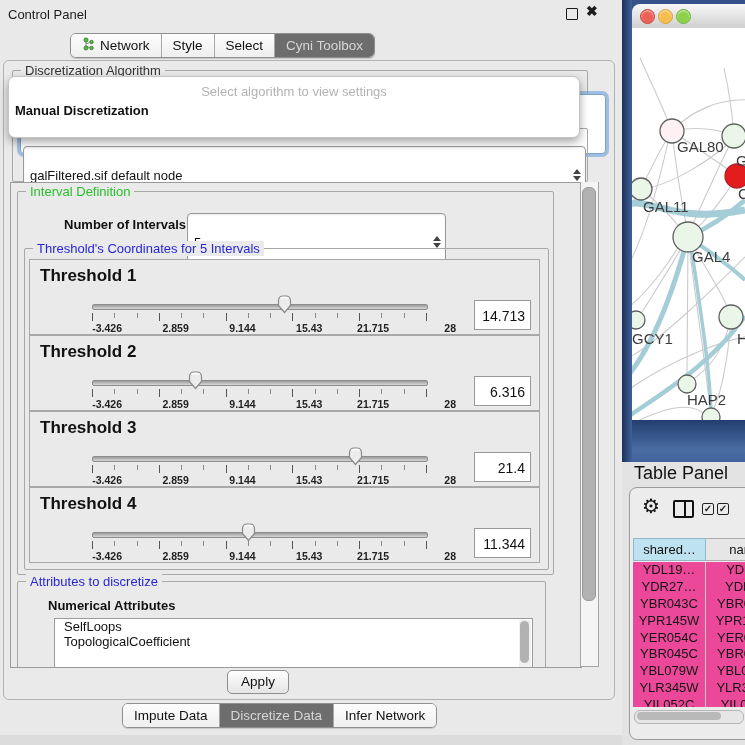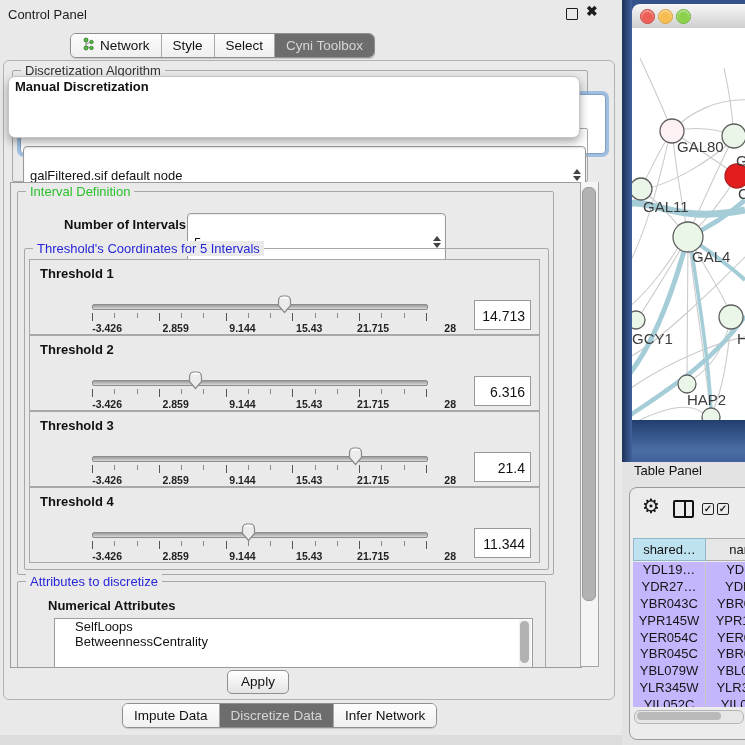--- a/index.html
+++ b/index.html
@@ -45,60 +45,60 @@
   #algo-popup .it{font-size:13px;color:#111;padding:2px 0 2px 6px;height:14px;}
   #algo-popup .it.b{font-weight:bold;}
   
   #viewport{left:10px;top:182px;width:570px;height:484px;border:1px solid #9b9b9b;
         background:#eaeaea;overflow:hidden;}
   #v-scroll{left:580px;top:182px;width:17px;height:484px;background:#f4f4f4;
         border:1px solid #a5a5a5;border-top:none;}
   #v-thumb{position:absolute;left:1px;top:5px;width:12px;height:412px;background:#b2b2b2;border-radius:6px;border:1px solid #9a9a9a;}
   
   .thr-row{position:absolute;left:4px;width:509px;height:74px;border:1px solid #a8a8a8;background:#eaeaea;}
-  .thr-label{position:absolute;left:10px;top:6px;font-size:13px;font-weight:bold;}
+  .thr-label{position:absolute;left:10px;top:6px;font-size:17px;font-weight:bold;}
   .track{position:absolute;left:62px;top:44px;width:334px;height:4px;background:linear-gradient(#9a9a9a,#d8d8d8);
         border-radius:2px;border:1px solid #8d8d8d;}
   .tick{position:absolute;width:1px;background:#777;}
   .tick-label{position:absolute;width:60px;text-align:right;font-size:10.5px;font-weight:bold;color:#222;}
   .thumb{position:absolute;width:17px;height:20px;}
   .valbox{position:absolute;left:444px;top:40px;width:57px;height:30px;background:#fff;border:1px solid #999;
         font-size:14px;text-align:right;line-height:30px;padding-right:5px;box-sizing:border-box;}
   
   #attr-label{position:absolute;left:30px;top:16px;font-size:13px;font-weight:bold;}
   #attr-list{position:absolute;left:36px;top:36px;width:477px;height:52px;background:#fff;border:1px solid #9b9b9b;}
-  #attr-list .item{font-size:13px;line-height:15px;padding-left:20px;white-space:nowrap;}
+  #attr-list .item{font-size:13px;line-height:15px;padding-left:9px;white-space:nowrap;}
   #attr-scroll{position:absolute;right:1px;top:1px;width:12px;height:48px;background:#f1f1f1;}
   #attr-thumb{position:absolute;left:1px;top:1px;width:9px;height:42px;background:#b2b2b2;border-radius:5px;}
   
   #apply-btn{left:227px;top:670px;width:60px;height:22px;background:linear-gradient(#ffffff,#e4e4e4);
         border:1px solid #8f8f8f;border-radius:5px;font-size:13.5px;text-align:center;line-height:21px;}
   #bottom-strip{left:0;top:735px;width:622px;height:10px;background:#dcdcdc;}
   
   #net-frame{left:622px;top:0;width:123px;height:462px;background:#35538a;}
   #net-left{left:622px;top:0;width:10px;height:462px;background:linear-gradient(90deg,#1c3157,#41619c);}
   #net-bottom{left:632px;top:420px;width:113px;height:42px;background:linear-gradient(#223e6e 0%,#4a6da4 72%,#41619b 100%);}
   #net-titlebar{left:632px;top:4px;width:113px;height:24px;border-radius:8px 0 0 0;
         background:linear-gradient(#f8f8f8,#cfcfcf);border-bottom:1px solid #8a8a8a;}
   .light{position:absolute;top:5px;width:13px;height:13px;border-radius:50%;box-shadow:inset 0 1px 2px rgba(255,255,255,.7);}
   #net-canvas{left:632px;top:28px;width:113px;height:392px;background:#fff;overflow:hidden;}
   
   #right-bottom{left:622px;top:462px;width:123px;height:283px;background:#e3e3e3;}
-  #tp-title{left:634px;top:463px;font-size:13px;color:#111;}
+  #tp-title{left:634px;top:463px;font-size:18px;color:#111;}
   #tp-box{left:629px;top:487px;width:116px;height:251px;background:#ececec;border:1px solid #9a9a9a;border-radius:8px 0 0 8px;}
   #gear-icon{left:642px;top:496px;font-size:20px;color:#151515;line-height:20px;}
   #col-icon{left:673px;top:500px;width:17px;height:14px;border:2px solid #111;border-radius:2px;}
   #col-icon i{position:absolute;left:50%;top:0;width:2px;height:100%;background:#111;}
   .chk{position:absolute;top:503px;width:10px;height:10px;border:1.5px solid #222;border-radius:2px;
        font-size:10px;line-height:10px;font-weight:bold;text-align:center;color:#222;}
   #tbl-header{left:633px;top:538px;width:112px;height:23px;display:flex;overflow:hidden;}
   #tbl-header .hc{box-sizing:border-box;font-size:13px;text-align:center;line-height:22px;flex:none;}
   #hc1{width:73px;background:#bfe2f0;border:1px solid #8fb8ca;}
   #hc2{width:80px;background:#e6e6e6;border:1px solid #adadad;border-left:none;}
-  #tbl-rows{left:633px;top:562px;width:112px;height:145px;background:#c4b5fd;overflow:hidden;}
+  #tbl-rows{left:633px;top:562px;width:112px;height:145px;background:#ec4899;overflow:hidden;}
   .trow{display:flex;height:16.9px;line-height:16.9px;font-size:13px;color:#151515;}
   .trow .c1{width:73px;text-align:center;flex:none;border-right:1px solid #c9c9c9;box-sizing:border-box;}
   .trow .c2{width:80px;text-align:center;flex:none;}
   #h-scroll{left:634px;top:710px;width:108px;height:12px;background:#e6e6e6;border:1px solid #b5b5b5;border-radius:6px;}
   #h-thumb{position:absolute;left:2px;top:1px;width:84px;height:8px;background:#b9b9b9;border-radius:4px;}
 </style>
 </head>
 <body>
 
 <div id="root">
@@ -141,20 +141,21 @@
   </div>
   <div class="abs combo" id="tabledata-combo">
     <span>galFiltered.sif default node</span>
     <span class="spin">
         <i class="up"></i>
         <i class="dn"></i>
       </span>
   </div>
 
   <div class="abs" id="algo-popup">
+      <div class="ph">Select algorithm to view settings</div>
       <div class="it b">Manual Discretization</div>
     </div>
 
   <div class="abs" id="viewport">
 
     <div class="fieldset" style="left:6px;top:8px;width:535px;height:382px;">
       <span class="legend green">Interval Definition</span>
       <div style="position:absolute;left:46px;top:25px;font-size:13px;font-weight:bold;">Number of Intervals</div>
       <div class="combo" style="left:169px;top:21px;width:245px;height:24px;">
         <span>5</span>
@@ -293,21 +294,21 @@
           </div>
       </div>
     </div>
 
     <div class="fieldset" style="left:6px;top:398px;width:527px;height:96px;">
       <span class="legend blue">Attributes to discretize</span>
       <div id="attr-label">Numerical Attributes</div>
       <div id="attr-list">
         <div id="attr-items">
             <div class="item">SelfLoops</div>
-            <div class="item">BetweennessCentrality</div>
+            <div class="item">TopologicalCoefficient</div>
           </div>
         <div id="attr-scroll">
             <div id="attr-thumb"></div>
           </div>
       </div>
     </div>
   </div>
   <div class="abs" id="v-scroll">
     <div id="v-thumb"></div>
   </div>

